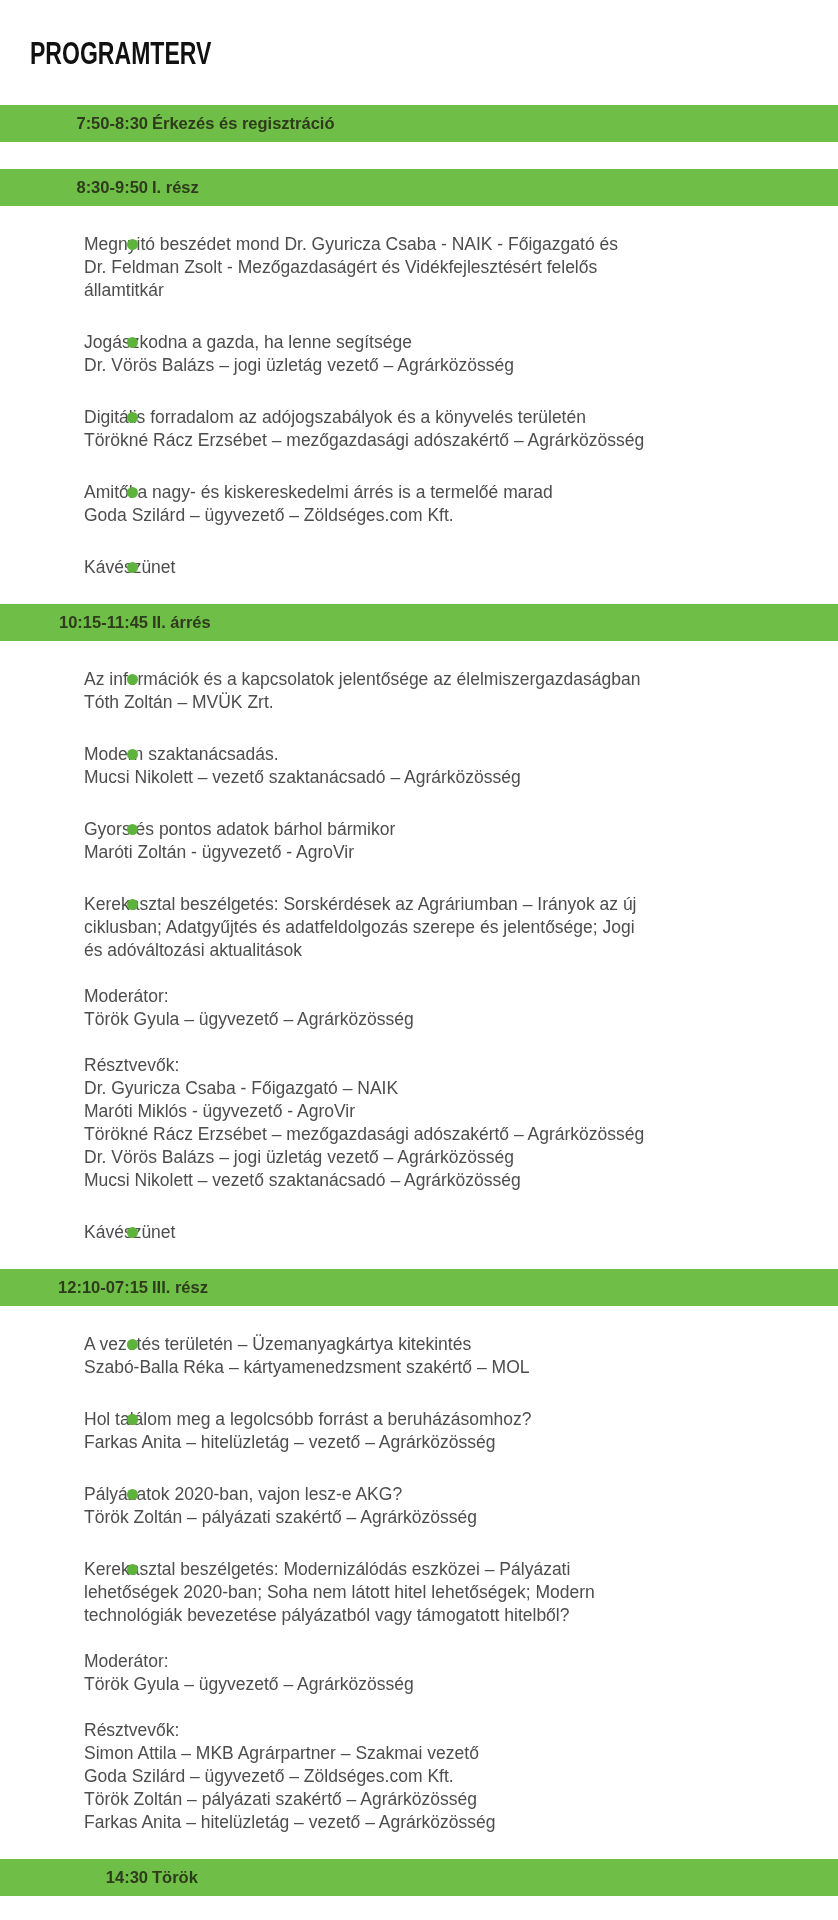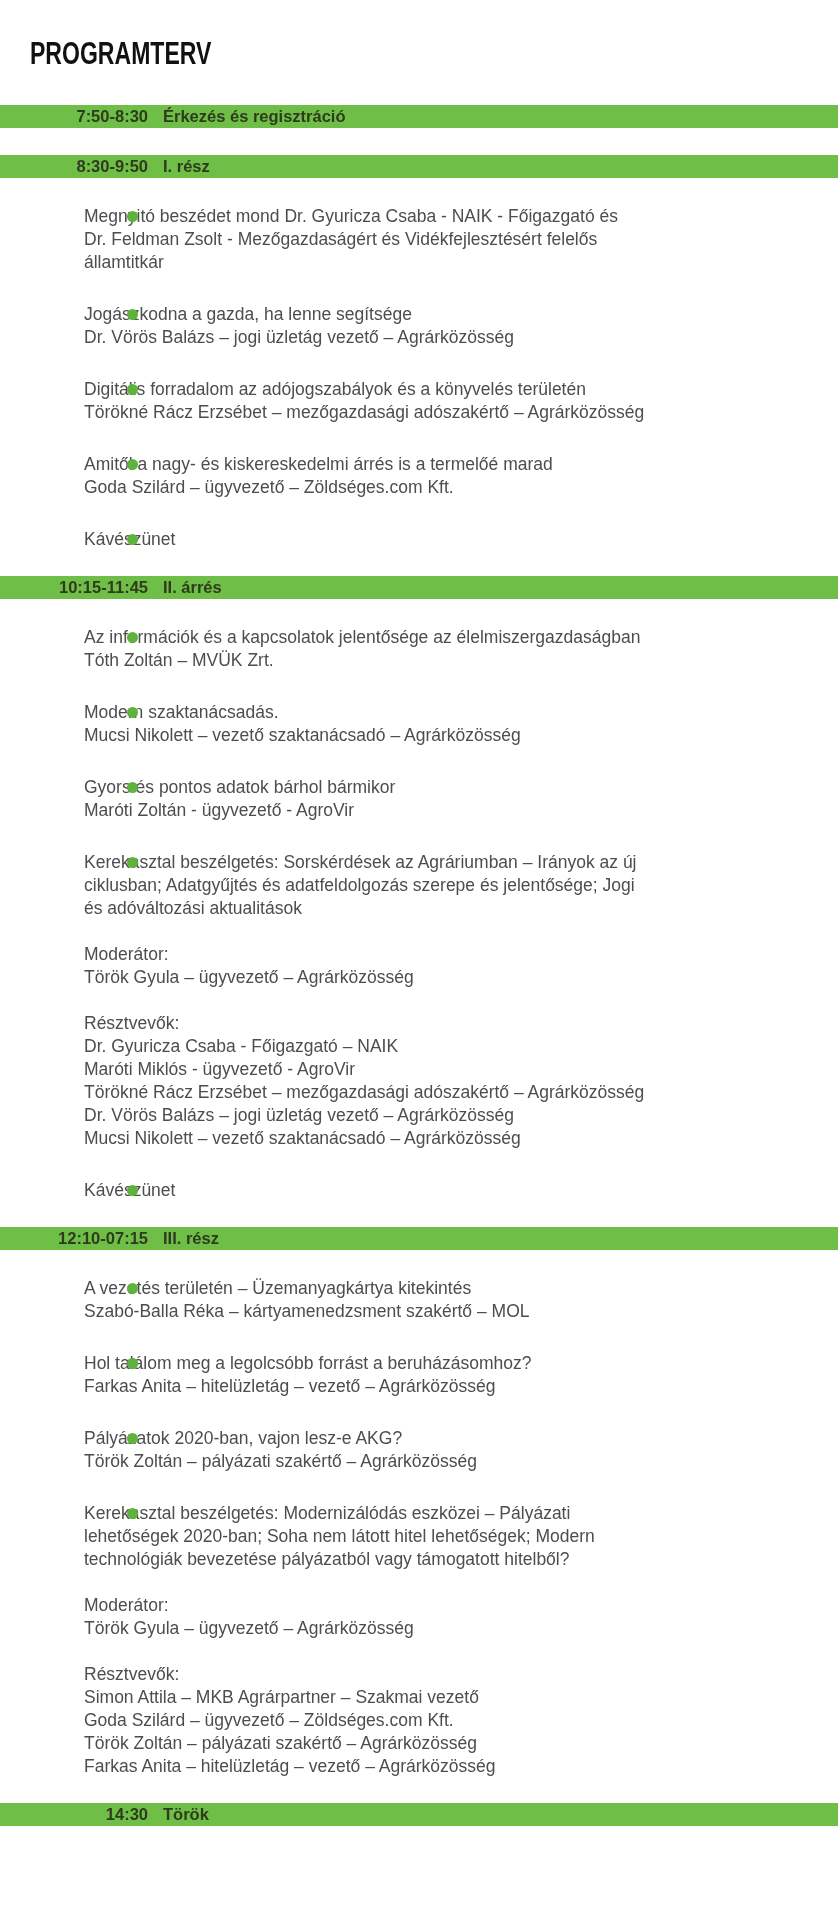--- a/index.html
+++ b/index.html
@@ -19,37 +19,37 @@
     font-size: 32px;
     line-height: 34px;
     font-weight: bold;
     color: var(--title-text, #111);
     letter-spacing: 0px;
     transform: scaleX(0.72);
     transform-origin: left center;
     white-space: nowrap;
   }
   .bar {
-    height: 23px;
+    height: 37px;
     background: var(--bar-green, #6fbe47);
     display: flex;
     align-items: center;
     margin-bottom: 27px;
     font-weight: bold;
     font-size: 16.5px;
     color: var(--bar-text, #2e3b1c);
   }
   .bar-time {
     width: 148px;
     text-align: right;
     flex: 0 0 148px;
     white-space: nowrap;
   }
   .bar-label {
-    margin-left: 15px;
+    margin-left: 4px;
     white-space: nowrap;
   }
   .items {
     margin-bottom: 25px;
   }
   .item {
     position: relative;
     padding-left: 84px;
     padding-right: 10px;
     margin-bottom: 29px;

